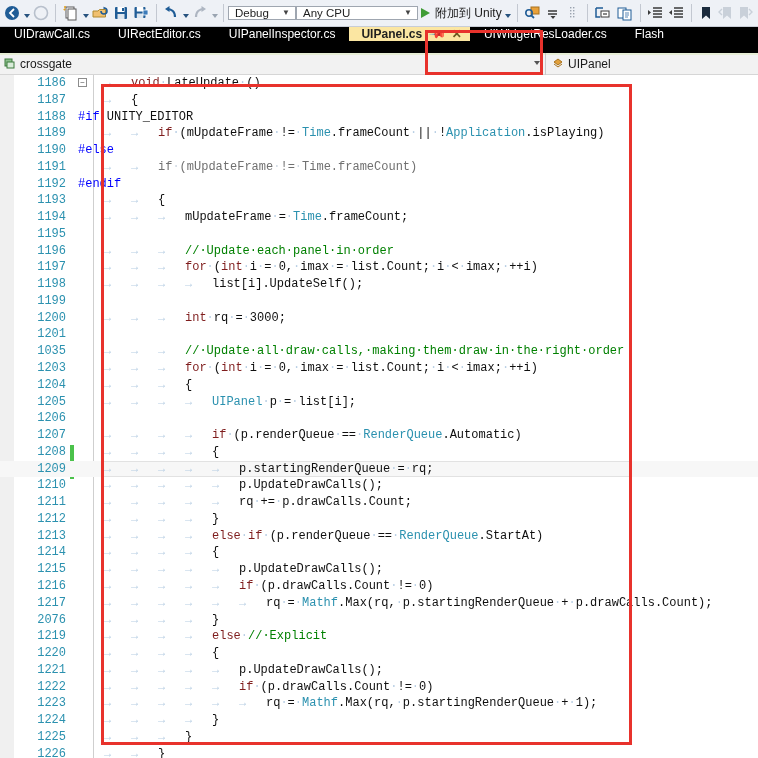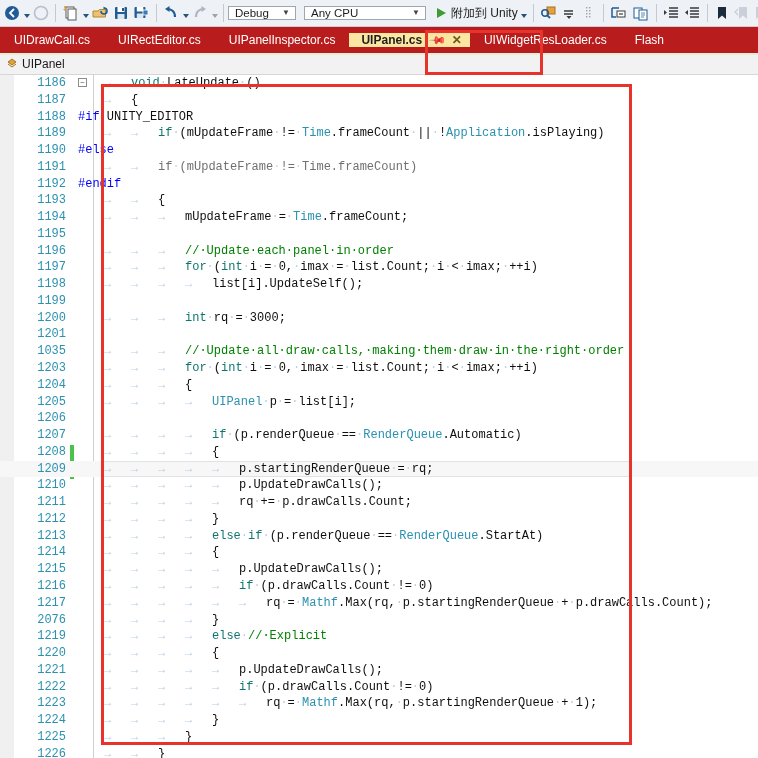--- a/index.html
+++ b/index.html
@@ -53,21 +53,21 @@
   .tb-caret.dim::after { border-top-color: #9aa4b1; }
 
   .combo {
     height: 14px;
     background: #ffffff;
     border: 1px solid #9fa6b0;
     display: flex; align-items: center;
     font-size: 11.5px; color: #1d1d1d;
     padding: 0 2px 0 6px;
     flex: 0 0 auto;
-    margin-right: 8px;
+    margin-right: 0;
   }
   .combo .cv { flex: 1 1 auto; white-space: nowrap; }
   .combo .carr {
     width: 14px; text-align: center;
     color: #444; font-size: 8px; line-height: 1;
   }
   .combo.debug { width: 68px; }
   .combo.cpu   { width: 122px; }
 
   .attach {
@@ -85,22 +85,22 @@
     margin-right: 5px;
   }
 
   
   .ico { display: block; }
 
   
   .tabbar {
     position: absolute; left: 0; top: 27px;
     width: 758px; height: 26px;
-    background: #b91c1c;
-    display: flex; align-items: center;
+    background: #000000;
+    display: flex; align-items: flex-start;
   }
   .tab {
     display: flex; align-items: center;
     padding: 0 14px;
     color: #ffffff;
     font-size: 12px;
     white-space: nowrap;
     flex: 0 0 auto;
   }
   .tab.active {
@@ -217,21 +217,21 @@
     text-align: center;
     font-family: "Liberation Sans", sans-serif;
   }
   .vline {
     position: absolute; left: 93px; top: 0;
     width: 1px; height: 683px;
     background: #cfcfcf;
   }
 
   
-  .kw   { color: #0f766e; }
+  .kw   { color: #7f1d1d; }
   .type { color: #2b91af; }
   .cmt  { color: #008000; }
   .prekw{ color: #0000ff; }
   .ws   { color: #b9cfe4; }
 
   
   .annot {
     position: absolute;
     border: 3px solid #e8322c;
     pointer-events: none;
@@ -439,20 +439,28 @@
     </div>
     <div class="tab">
       <span class="tlabel">UIWidgetResLoader.cs</span>
     </div>
     <div class="tab">
       <span class="tlabel">Flash</span>
     </div>
   </div>
 
   <div class="navbar">
+    <div class="nav-left">
+      <svg class="memb-ico" viewBox="0 0 12 12">
+        <rect x="1" y="1" width="7" height="7" fill="#8ec08e" stroke="#3d7a3d"></rect>
+        <rect x="3" y="4" width="7" height="6" fill="#d9ecd9" stroke="#3d7a3d"></rect>
+      </svg>
+      <span class="nav-text">crossgate</span>
+      <span class="nav-drop"></span>
+    </div>
     <div class="nav-right">
       <svg class="memb-ico" viewBox="0 0 12 12">
         <path d="M6 1 L10 4 L6 7 L2 4 z" fill="#e2a13c" stroke="#a8731f"></path>
         <path d="M2 6 L6 9 L10 6" stroke="#a8731f" fill="none"></path>
       </svg>
       <span class="nav-text">UIPanel</span>
     </div>
   </div>
 
   <div class="editor">

